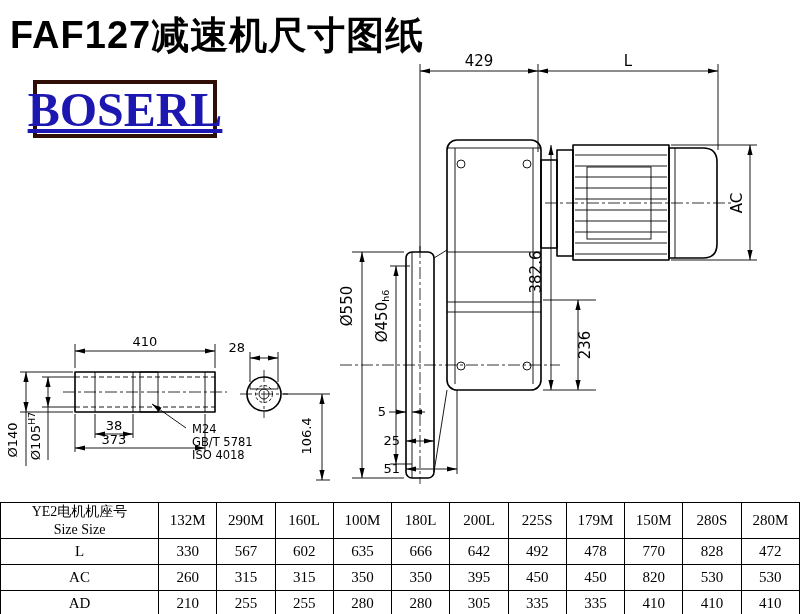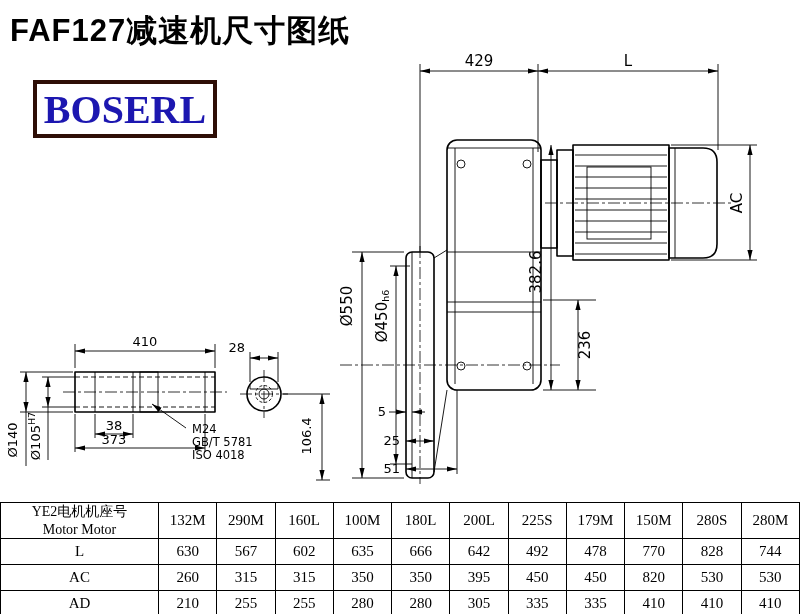--- a/index.html
+++ b/index.html
@@ -1,22 +1,22 @@
 <!DOCTYPE html>
 <html><head>
 <meta charset="utf-8">
 <style>
   html,body{margin:0;padding:0;}
   body{width:800px;height:614px;position:relative;background:#fff;overflow:hidden;
        font-family:"Liberation Sans",sans-serif;color:#000;}
-  .title{position:absolute;left:10px;top:10px;font-size:31px;font-weight:bold;
+  .title{position:absolute;left:10px;top:10px;font-size:38px;font-weight:bold;
          letter-spacing:1px;font-family:"Liberation Sans",sans-serif;}
   .logo{position:absolute;left:33px;top:80px;width:176px;height:50px;
         border:4px solid #2e0e06;display:flex;align-items:center;justify-content:center;
-        font-family:"Liberation Serif",serif;font-size:40px;font-weight:700;color:#1c17b0;}
+        font-family:"Liberation Serif",serif;font-size:48px;font-weight:700;color:#1c17b0;text-decoration:underline;}
   svg.drawing{position:absolute;left:0;top:0;}
   .ol{stroke:#000;stroke-width:1.6;fill:none;stroke-linejoin:round;}
   .tl{stroke:#000;stroke-width:0.9;fill:none;}
   .dl{stroke:#000;stroke-width:0.9;fill:none;}
   .cl{stroke:#000;stroke-width:0.8;fill:none;stroke-dasharray:12 3 3 3;}
   .hid{stroke:#000;stroke-width:0.9;fill:none;stroke-dasharray:5 3;}
   .dt{font-family:"DejaVu Sans",sans-serif;font-size:13px;fill:#000;stroke:none;}
   .dt2{font-size:15px;}
   .st{font-family:"DejaVu Sans",sans-serif;font-size:11.5px;fill:#000;stroke:none;}
   .sm{font-size:9.5px;}
@@ -184,47 +184,47 @@
 
 <table class="spec">
   <colgroup>
     <col style="width:158px">
     <col span="11">
   </colgroup>
   <tbody>
   <tr class="header">
     <th class="hd">
       <div>YE2电机机座号</div>
-      <div>Motor Motor</div>
+      <div>Size Size</div>
     </th>
     <th>132M</th>
     <th>290M</th>
     <th>160L</th>
     <th>100M</th>
     <th>180L</th>
     <th>200L</th>
     <th>225S</th>
     <th>179M</th>
     <th>150M</th>
     <th>280S</th>
     <th>280M</th>
   </tr>
   <tr class="datarow">
     <th>L</th>
-    <td>630</td>
+    <td>330</td>
     <td>567</td>
     <td>602</td>
     <td>635</td>
     <td>666</td>
     <td>642</td>
     <td>492</td>
     <td>478</td>
     <td>770</td>
     <td>828</td>
-    <td>744</td>
+    <td>472</td>
   </tr>
   <tr class="datarow">
     <th>AC</th>
     <td>260</td>
     <td>315</td>
     <td>315</td>
     <td>350</td>
     <td>350</td>
     <td>395</td>
     <td>450</td>

